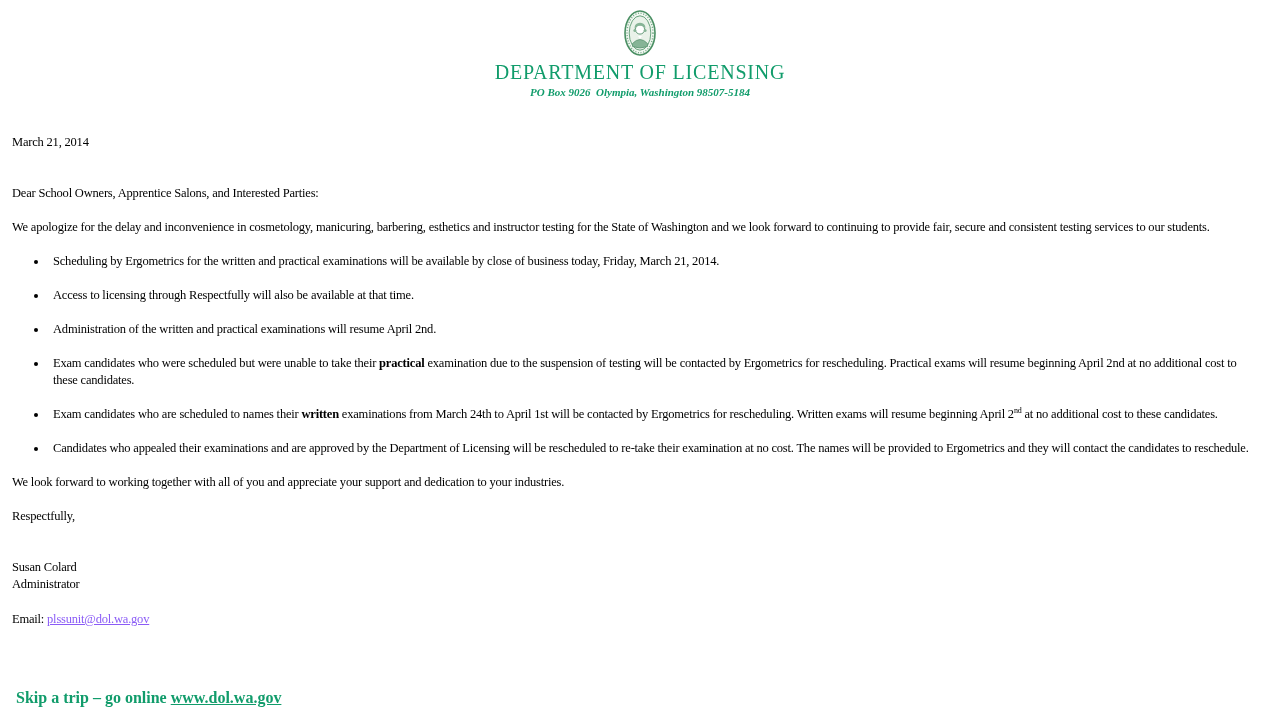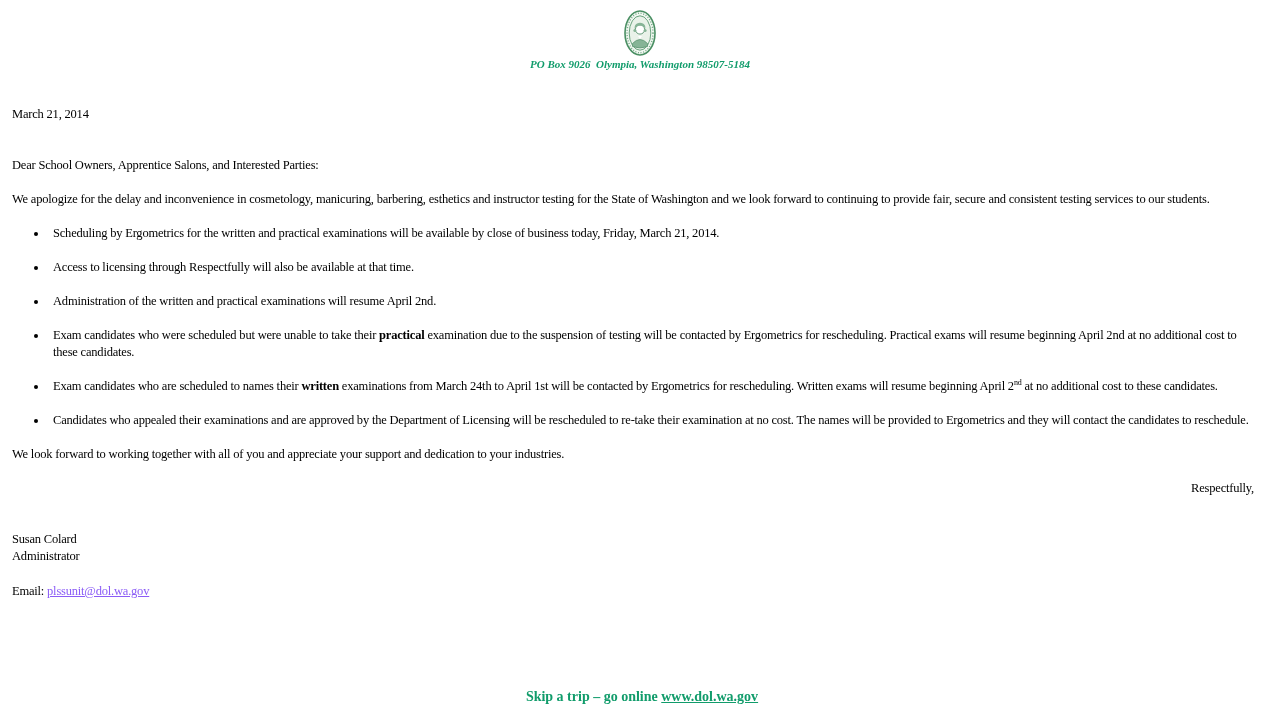--- a/index.html
+++ b/index.html
@@ -57,39 +57,39 @@
   .bullet-list {
     margin: 17px 0 0 0;
     padding: 0 0 0 36px;
   }
   .bullet-list li {
     margin-bottom: 17px;
     padding-left: 5px;
   }
   .bullet-list li:last-child { margin-bottom: 0; }
   .closing        { margin-top: 17px; }
-  .valediction    { margin-top: 17px; text-align: right; }
+  .valediction    { margin-top: 17px; }
   .sig-name       { margin-top: 34px; }
   .sig-title      { margin-top: 0; }
   .email-line     { margin-top: 18px; }
   .email-line a, .email-link {
     color: #8b5cf6;
     text-decoration: underline;
     cursor: pointer;
   }
   sup { font-size: 8px; line-height: 0; }
   b   { letter-spacing: -0.2px; }
   
   .footer {
     position: absolute;
-    left: 4px;
+    left: 16px;
     right: 0;
     top: 689px;
-    text-align: center;
-    font-size: 14px;
+    text-align: left;
+    font-size: 16px;
     font-weight: bold;
     color: #119c6b;
   }
   .footer .site-link {
     color: #119c6b;
     text-decoration: underline;
     cursor: pointer;
     font-weight: bold;
   }
 </style>
@@ -105,20 +105,21 @@
         <ellipse cx="16" cy="23" rx="13" ry="19.8" fill="none" stroke="#5a9a70" stroke-width="1.4" stroke-dasharray="1 1.7" opacity="0.85"></ellipse>
         <ellipse cx="16" cy="23" rx="10.8" ry="17.2" fill="#e9f2e9" stroke="#4a8f63" stroke-width="0.8"></ellipse>
         <circle cx="16" cy="19.5" r="4.6" fill="#ffffff" stroke="#558f6b" stroke-width="0.9"></circle>
         <path d="M10.8,19 Q10,15 13,13.4 Q16,12 19,13.4 Q22,15 21.2,19 Q20,15.5 16,15.4 Q12,15.5 10.8,19 Z" fill="#86b496"></path>
         <circle cx="10.9" cy="20.5" r="1.5" fill="#86b496"></circle>
         <circle cx="21.1" cy="20.5" r="1.5" fill="#86b496"></circle>
         <path d="M8.5,33.5 Q16,25.5 23.5,33.5 L23.5,36.5 Q16,39.5 8.5,36.5 Z" fill="#86b496" stroke="#558f6b" stroke-width="0.7"></path>
         <path d="M14,26 L16,29 L18,26 Z" fill="#ffffff"></path>
       </svg>
     </span>
+    <div class="agency-line2">DEPARTMENT OF LICENSING</div>
     <div class="address-line">PO Box 9026  Olympia, Washington 98507-5184</div>
   </div>
 
   <div class="letter">
     <div class="date-line">March 21, 2014</div>
 
     <div class="salutation">Dear School Owners, Apprentice Salons, and Interested Parties:</div>
 
     <div class="intro">We apologize for the delay and inconvenience in cosmetology, manicuring, barbering, esthetics and instructor testing for the State of Washington and we look forward to continuing to provide fair, secure and consistent testing services to our students.</div>
 

